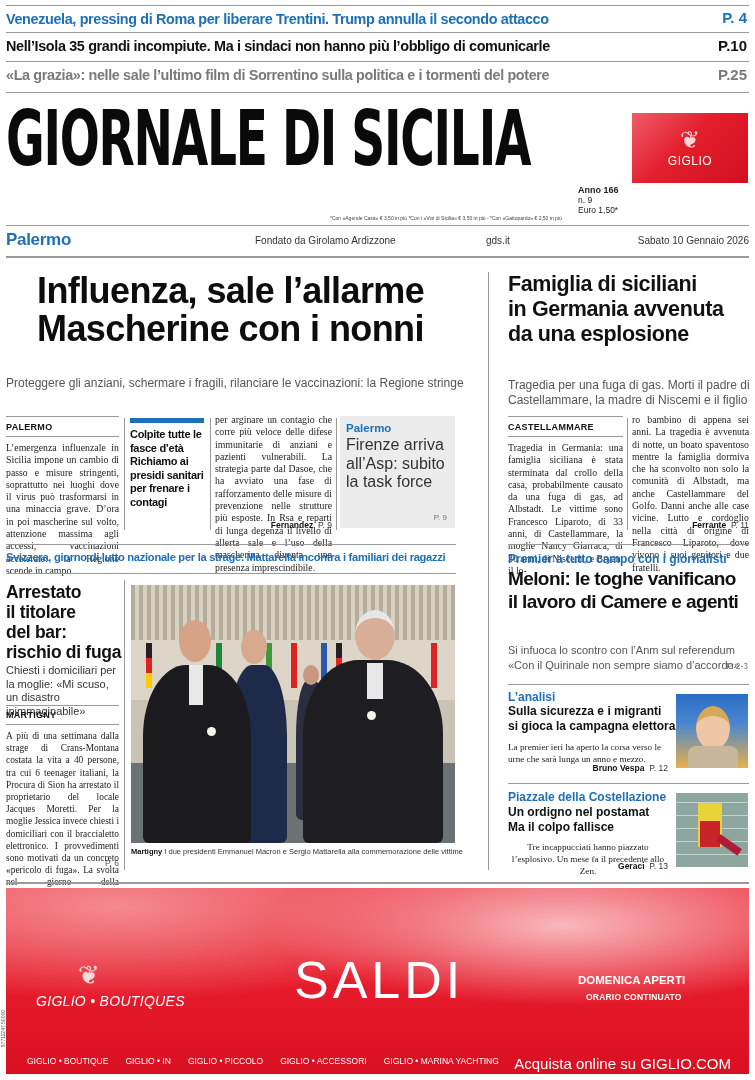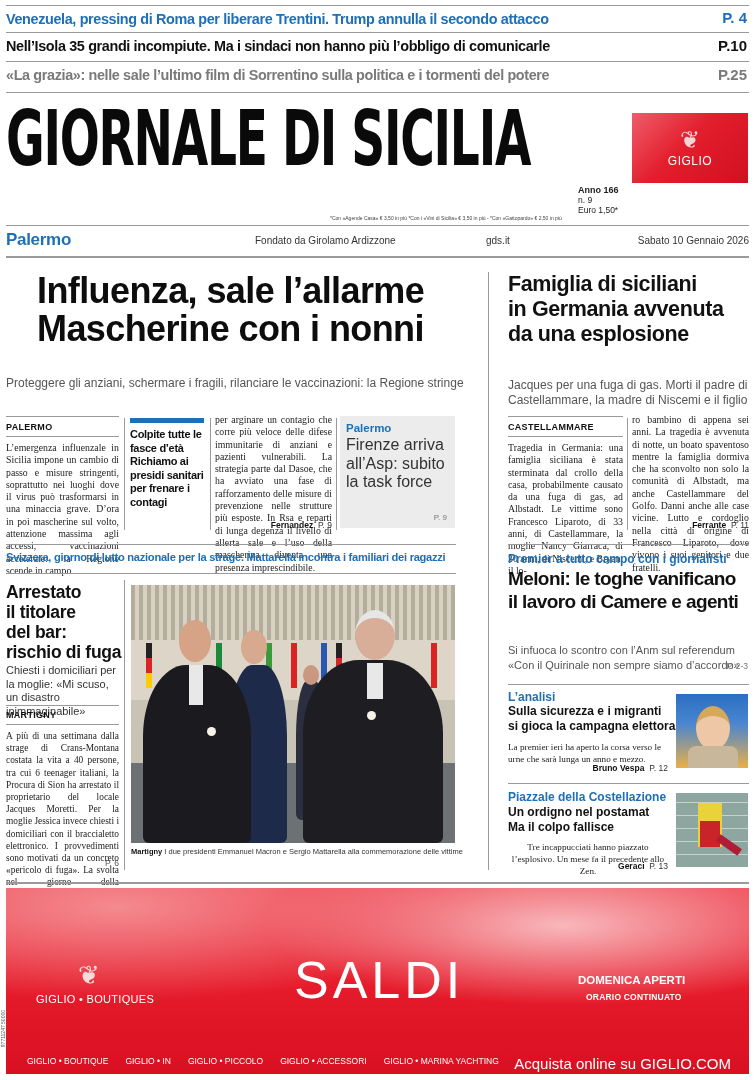--- a/index.html
+++ b/index.html
@@ -68,21 +68,21 @@
   .h-small { position: absolute; font-size: 12px; line-height: 15px; font-weight: bold; color: #111; }
   .thumb { position: absolute; }
 
   
   .ad { position: absolute; left: 6px; top: 888px; width: 743px; height: 186px; overflow: hidden;
         background: radial-gradient(ellipse at 15% 10%, #f48a8f 0%, rgba(244,138,143,0) 40%),
                     radial-gradient(ellipse at 75% 20%, #f8b8bc 0%, rgba(248,184,188,0) 38%),
                     linear-gradient(180deg, #ee3d4a 0%, #e51a2a 55%, #d91022 100%); color: #fff; }
   .ad .saldi { position: absolute; left: 288px; top: 62px; font-size: 52px; letter-spacing: 4px; font-weight: normal; }
   .ad .brandlogo { position: absolute; left: 72px; top: 72px; font-size: 26px; color: #f7dada; }
-  .ad .brand { position: absolute; left: 30px; top: 105px; font-size: 11px; letter-spacing: 0.3px; }
+  .ad .brand { position: absolute; left: 30px; top: 105px; font-size: 14px; letter-spacing: 0.3px; font-style: italic; }
   .ad .dom { position: absolute; left: 572px; top: 86px; font-size: 11.5px; font-weight: bold; }
   .ad .ora { position: absolute; left: 580px; top: 104px; font-size: 8.5px; font-weight: bold; letter-spacing: 0.2px; }
   .ad .shops { position: absolute; left: 21px; top: 168px; font-size: 8.5px; display: flex; gap: 17px; white-space: nowrap; }
   .ad .online { position: absolute; right: 18px; top: 167px; font-size: 15px; }
   .sidecode { position: absolute; left: 0px; top: 1010px; font-size: 5px; color: #555; writing-mode: vertical-rl; transform: rotate(180deg); }
 </style>
 </head>
 <body>
 
 <div class="hr" style="left:6px;right:6px;top:5px;"></div>
@@ -150,21 +150,21 @@
 </div>
 
 <div class="vr" style="left:488px;top:272px;height:598px;"></div>
 
 <div class="h-right">
   <div>Famiglia di siciliani</div>
   <div>in Germania avvenuta</div>
   <div>da una esplosione</div>
 </div>
 <div class="deck" style="left:508px;top:378px;width:245px;">
-  <div>Jacques per una fuga di gas. Morti il padre di</div>
+  <div>Tragedia per una fuga di gas. Morti il padre di</div>
   <div>Castellammare, la madre di Niscemi e il figlio</div>
 </div>
 <div class="hr" style="left:508px;width:115px;top:416px;"></div>
 <div class="kicker" style="left:508px;top:422px;">CASTELLAMMARE</div>
 <div class="hr" style="left:508px;width:115px;top:436px;"></div>
 <div class="body" style="left:508px;top:442px;width:115px;">Tragedia in Germania: una famiglia siciliana è stata sterminata dal crollo della casa, probabilmente causato da una fuga di gas, ad Albstadt. Le vittime sono Francesco Liparoto, di 33 anni, di Castellammare, la moglie Nancy Giarraca, di 30 anni, di Niscemi, e Bryan, il lo-</div>
 <div class="vr" style="left:627px;top:418px;height:112px;"></div>
 <div class="body" style="left:632px;top:414px;width:117px;">ro bambino di appena sei anni. La tragedia è avvenuta di notte, un boato spaventoso mentre la famiglia dormiva che ha sconvolto non solo la comunità di Albstadt, ma anche Castellammare del Golfo. Danni anche alle case vicine. Lutto e cordoglio nella città di origine di Francesco Liparoto, dove vivono i suoi genitori e due fratelli.</div>
 <div class="sign" style="left:632px;top:520px;width:117px;">
   <b>Ferrante</b>&nbsp;

